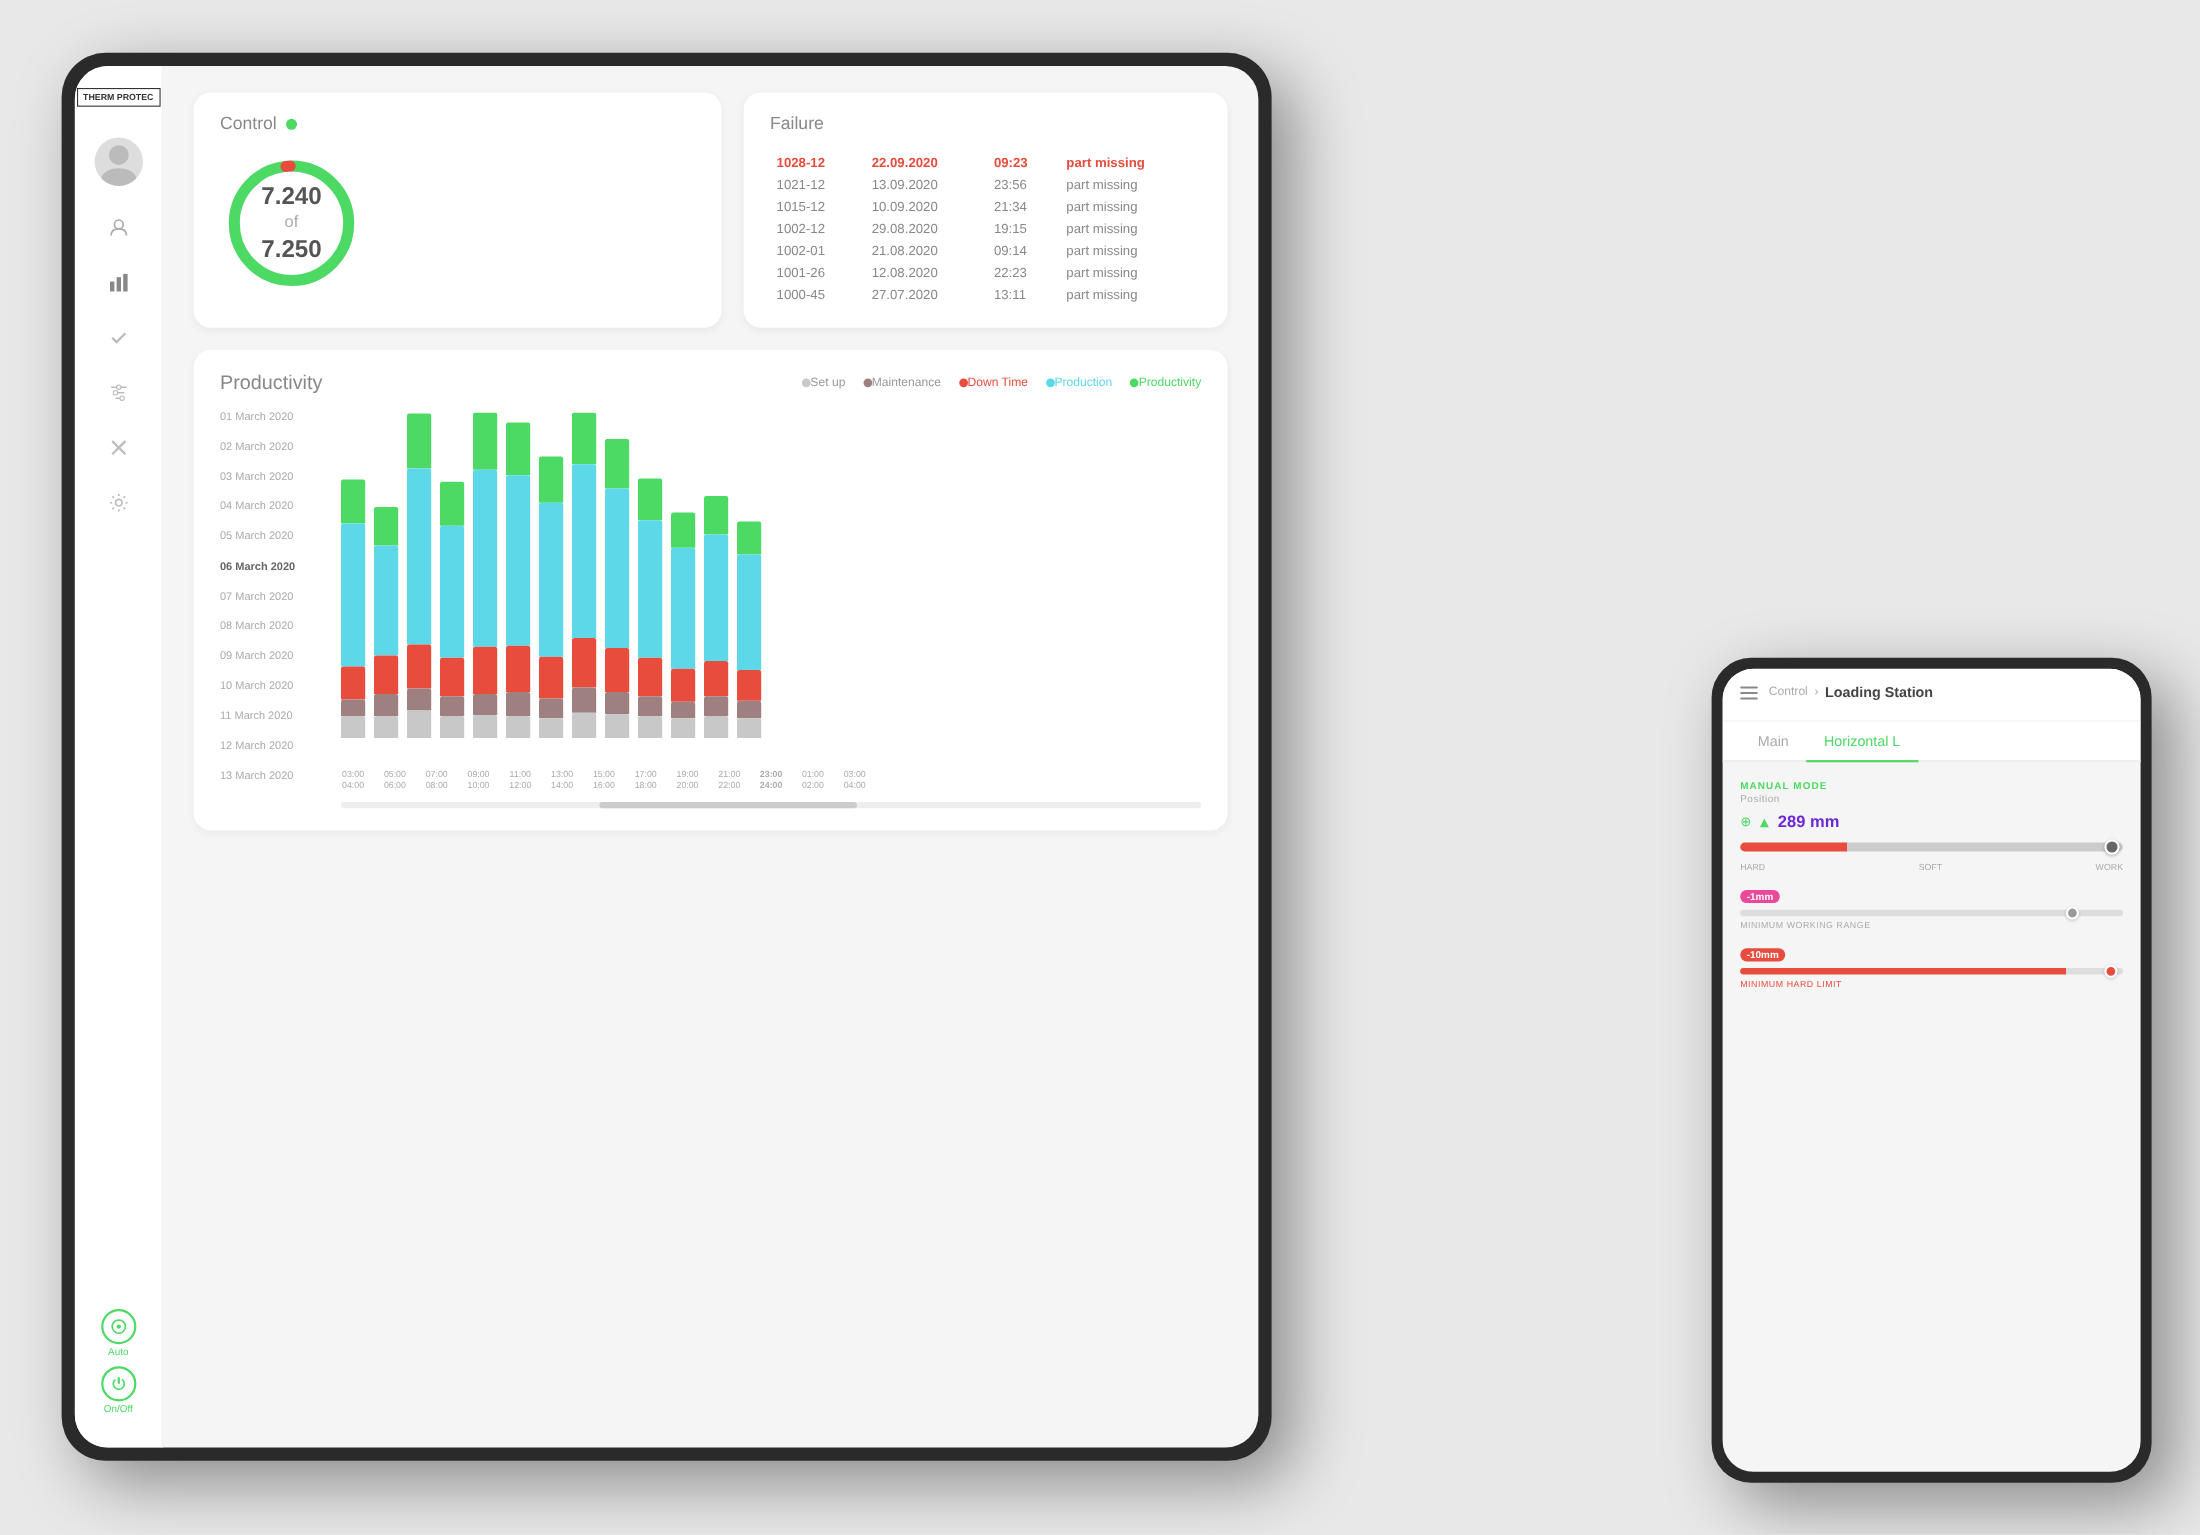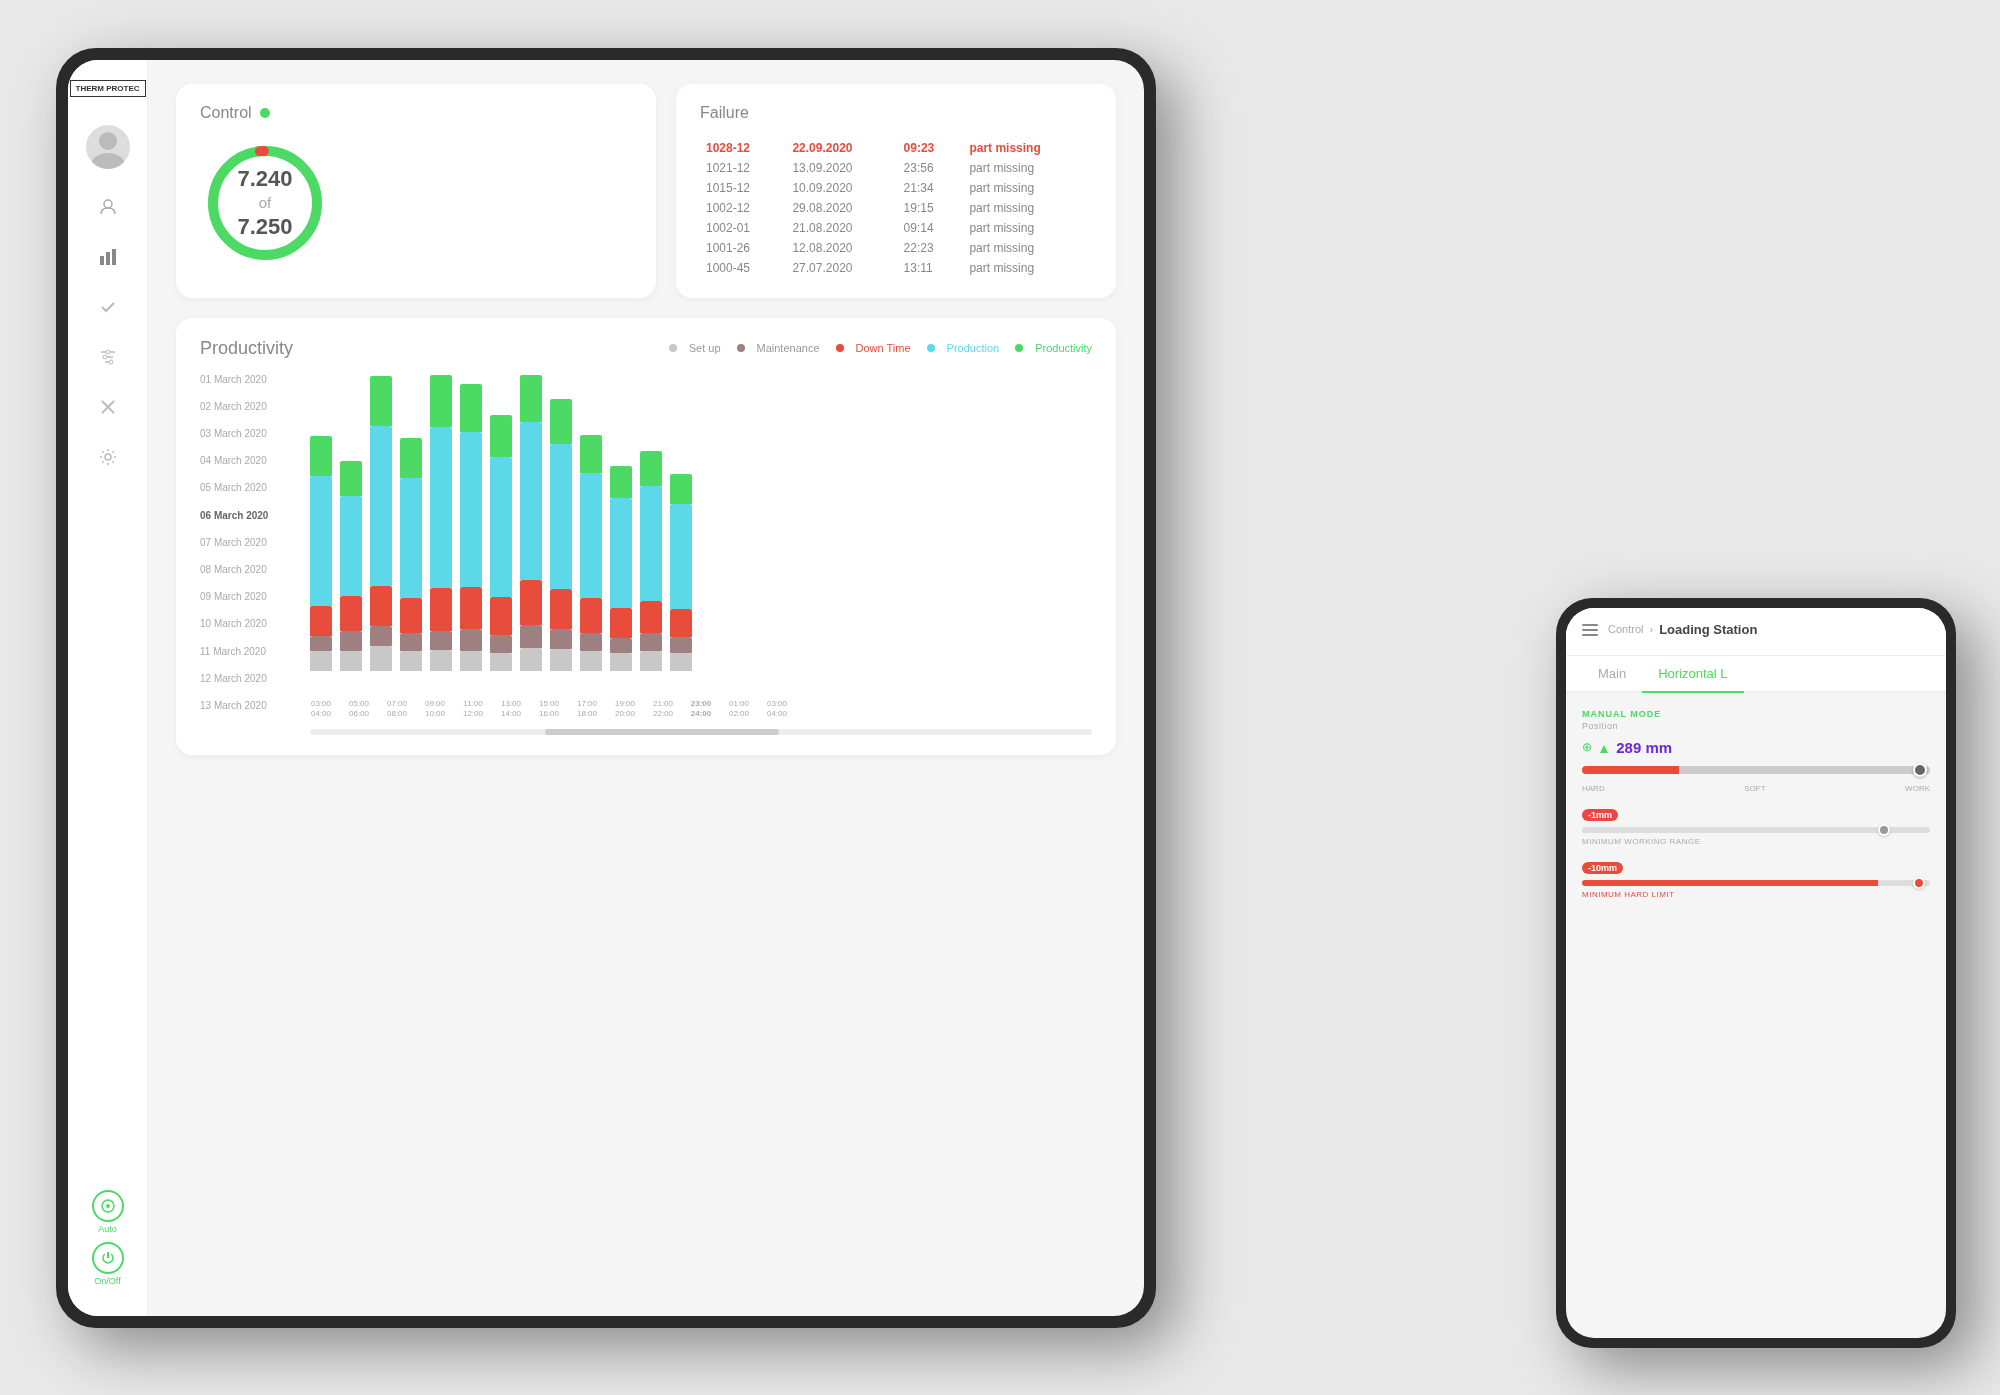--- a/index.html
+++ b/index.html
@@ -281,21 +281,21 @@
 
     .legend {
       display: flex;
       gap: 16px;
       font-size: 11px;
     }
 
     .legend-item {
       display: flex;
       align-items: center;
-      gap: 12px;
+      gap: 0;
       color: #999;
     }
 
     .legend-dot {
       width: 8px;
       height: 8px;
       border-radius: 50%;
     }
 
     
@@ -520,21 +520,21 @@
     .slider-pill {
       display: inline-block;
       padding: 1px 6px;
       border-radius: 8px;
       font-size: 9px;
       font-weight: 600;
       color: #fff;
       margin-bottom: 2px;
     }
 
-    .slider-pill.gray { background: #ef4444; text-align: right; }
+    .slider-pill.gray { background: #ec4899; text-align: right; }
     .slider-pill.red { background: #e74c3c; }
 
     .slider-section-label {
       font-size: 8px;
       letter-spacing: 0.5px;
       text-transform: uppercase;
       margin-bottom: 2px;
     }
 
     .slider-section-label.red { color: #e74c3c; }

